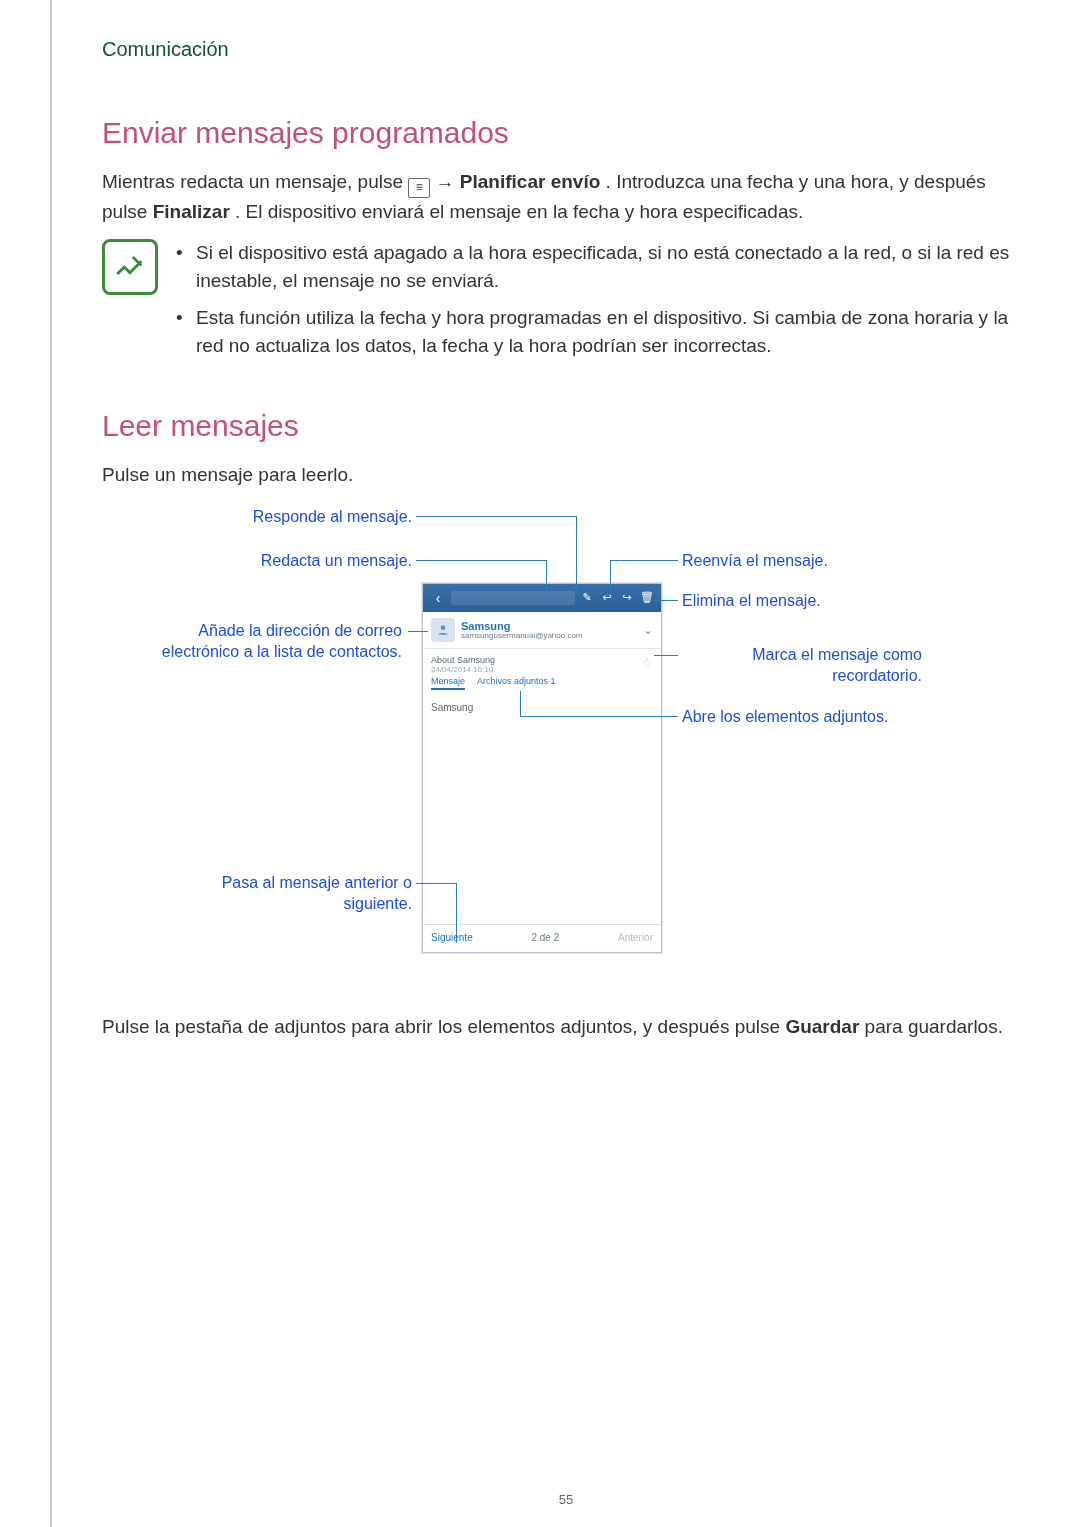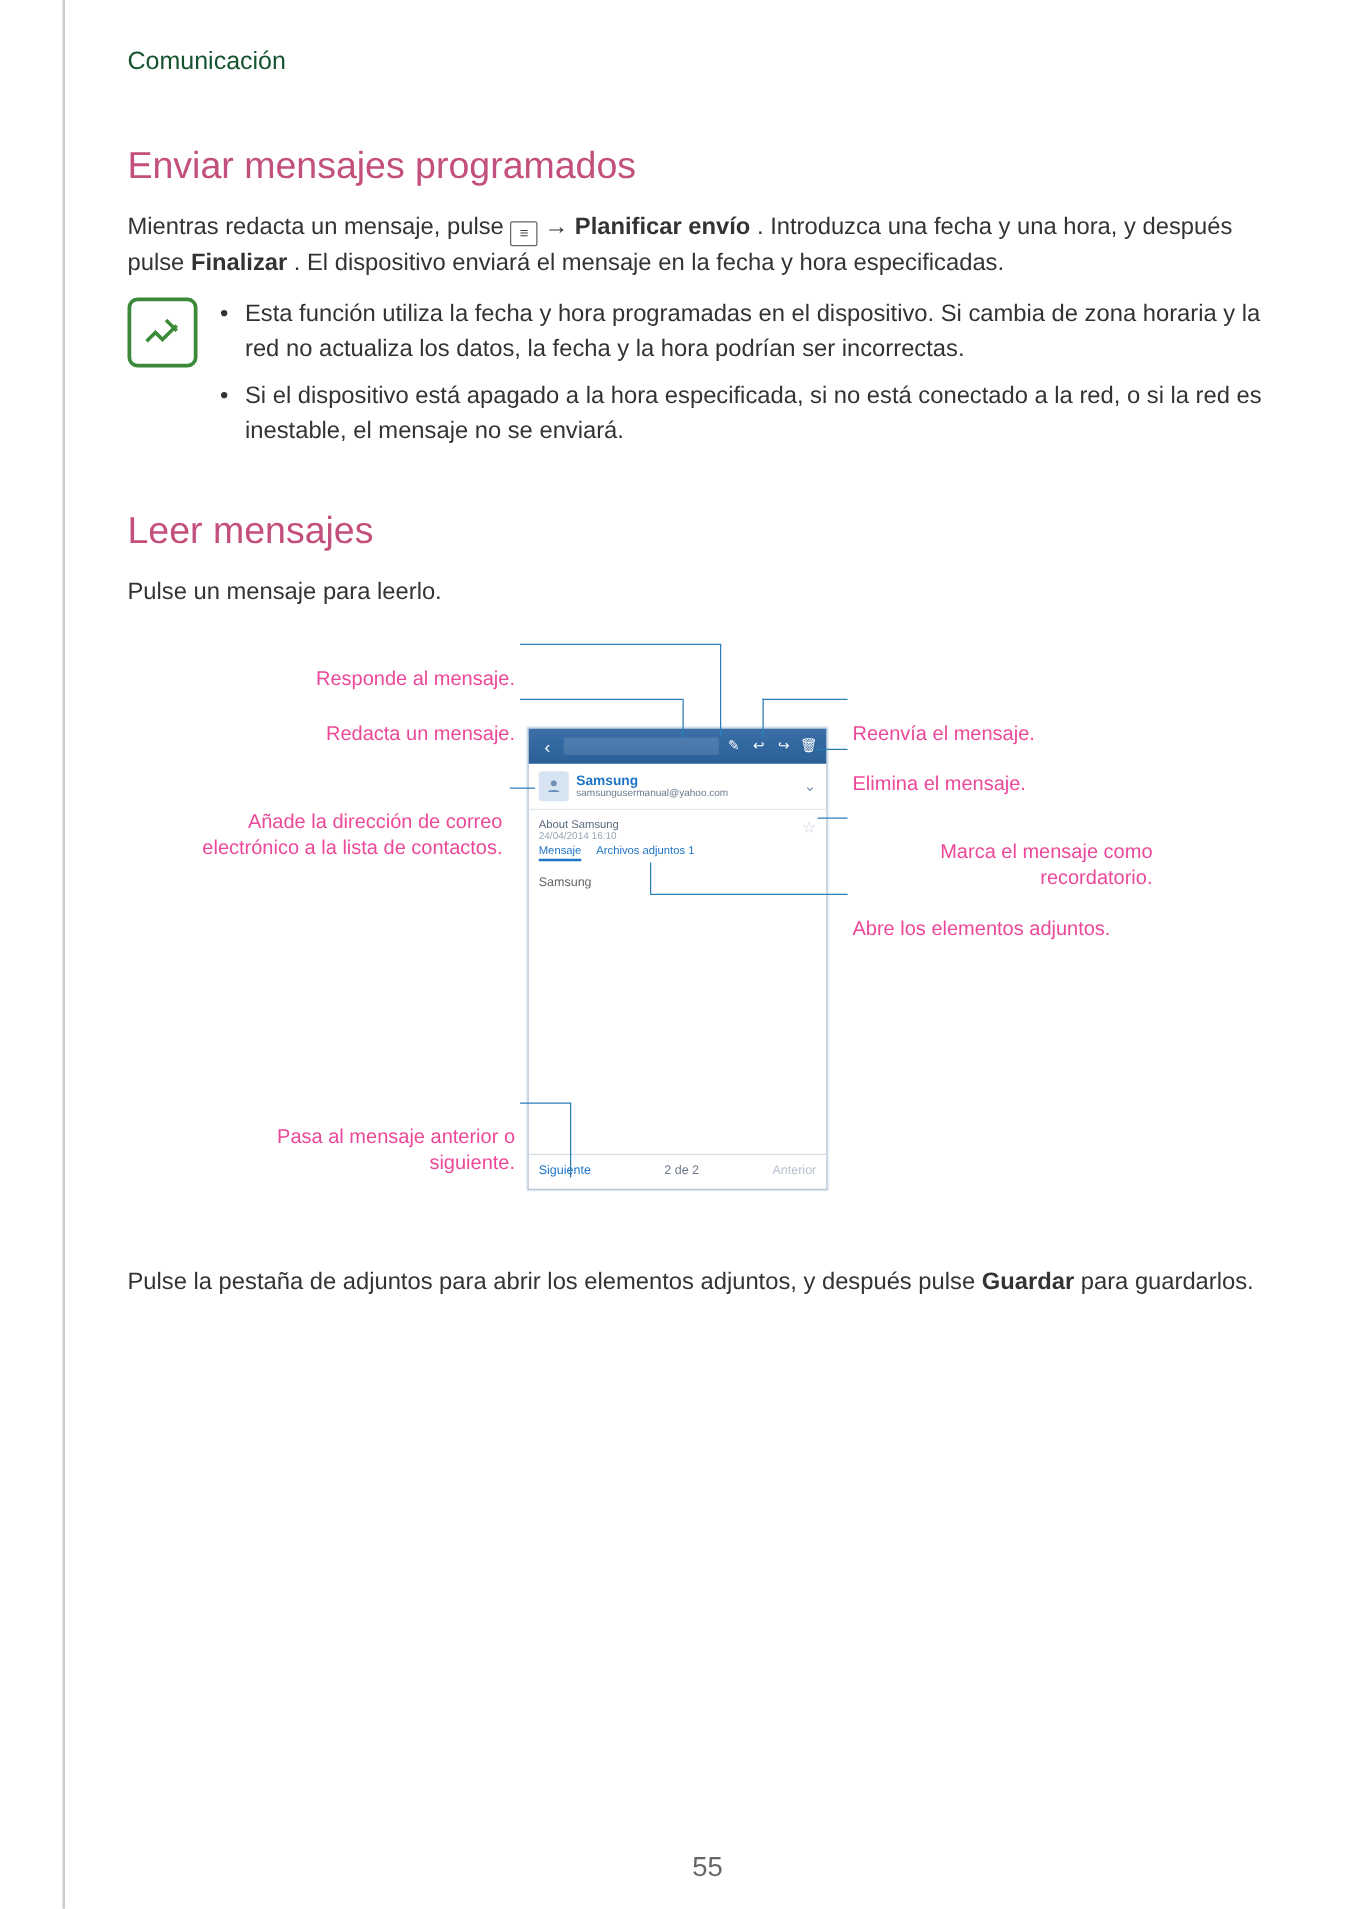--- a/index.html
+++ b/index.html
@@ -190,39 +190,38 @@
     height:26px;
     padding:0 8px;
   }
   .ph-nav .dis { color:#b8c3d0; }
   .ph-nav .cnt { color:#6b7a8a; }
 
   
   .callout {
     position:absolute;
     font-size:16px;
-    color:#ec4899;
+    color:#1d4ed8;
     line-height:1.3;
     white-space:nowrap;
-    margin-top:28px;
   }
   .callout.right { text-align:right; }
   .callout.left  { text-align:right; }
   .callout.wrap { white-space:normal; width:270px; }
   
   .hline { position:absolute; height:1px; background:#2a7fb8; }
   .vline { position:absolute; width:1px;  background:#2a7fb8; }
 
   .page-num {
     position:absolute;
     bottom:20px;
     left:0; right:0;
     text-align:center;
     color:#666;
-    font-size:22px;
+    font-size:13px;
   }
 </style>
 </head>
 <body>
 
 <div class="page">
 
   <div class="breadcrumb">Comunicación</div>
 
   <h2 class="section">Enviar mensajes programados</h2>
@@ -238,22 +237,22 @@
   </p>
 
   <div class="note-block">
     <div class="note-icon">
       <svg width="34" height="34" viewBox="0 0 24 24" fill="none" stroke="#3a8a3a" stroke-width="2">
         <path d="M3 17l5-5 4 4 8-8"></path>
           <path d="M14 5l6 6"></path>
       </svg>
     </div>
     <ul class="bullets">
+      <li>Si el dispositivo está apagado a la hora especificada, si no está conectado a la red, o si la red es inestable, el mensaje no se enviará.</li>
       <li>Esta función utiliza la fecha y hora programadas en el dispositivo. Si cambia de zona horaria y la red no actualiza los datos, la fecha y la hora podrían ser incorrectas.</li>
-      <li>Si el dispositivo está apagado a la hora especificada, si no está conectado a la red, o si la red es inestable, el mensaje no se enviará.</li>
     </ul>
   </div>
 
   <h2 class="section">Leer mensajes</h2>
 
 
   <p class="body" style="margin-top:16px;">Pulse un mensaje para leerlo.</p>
 
   <div class="diagram">
 

